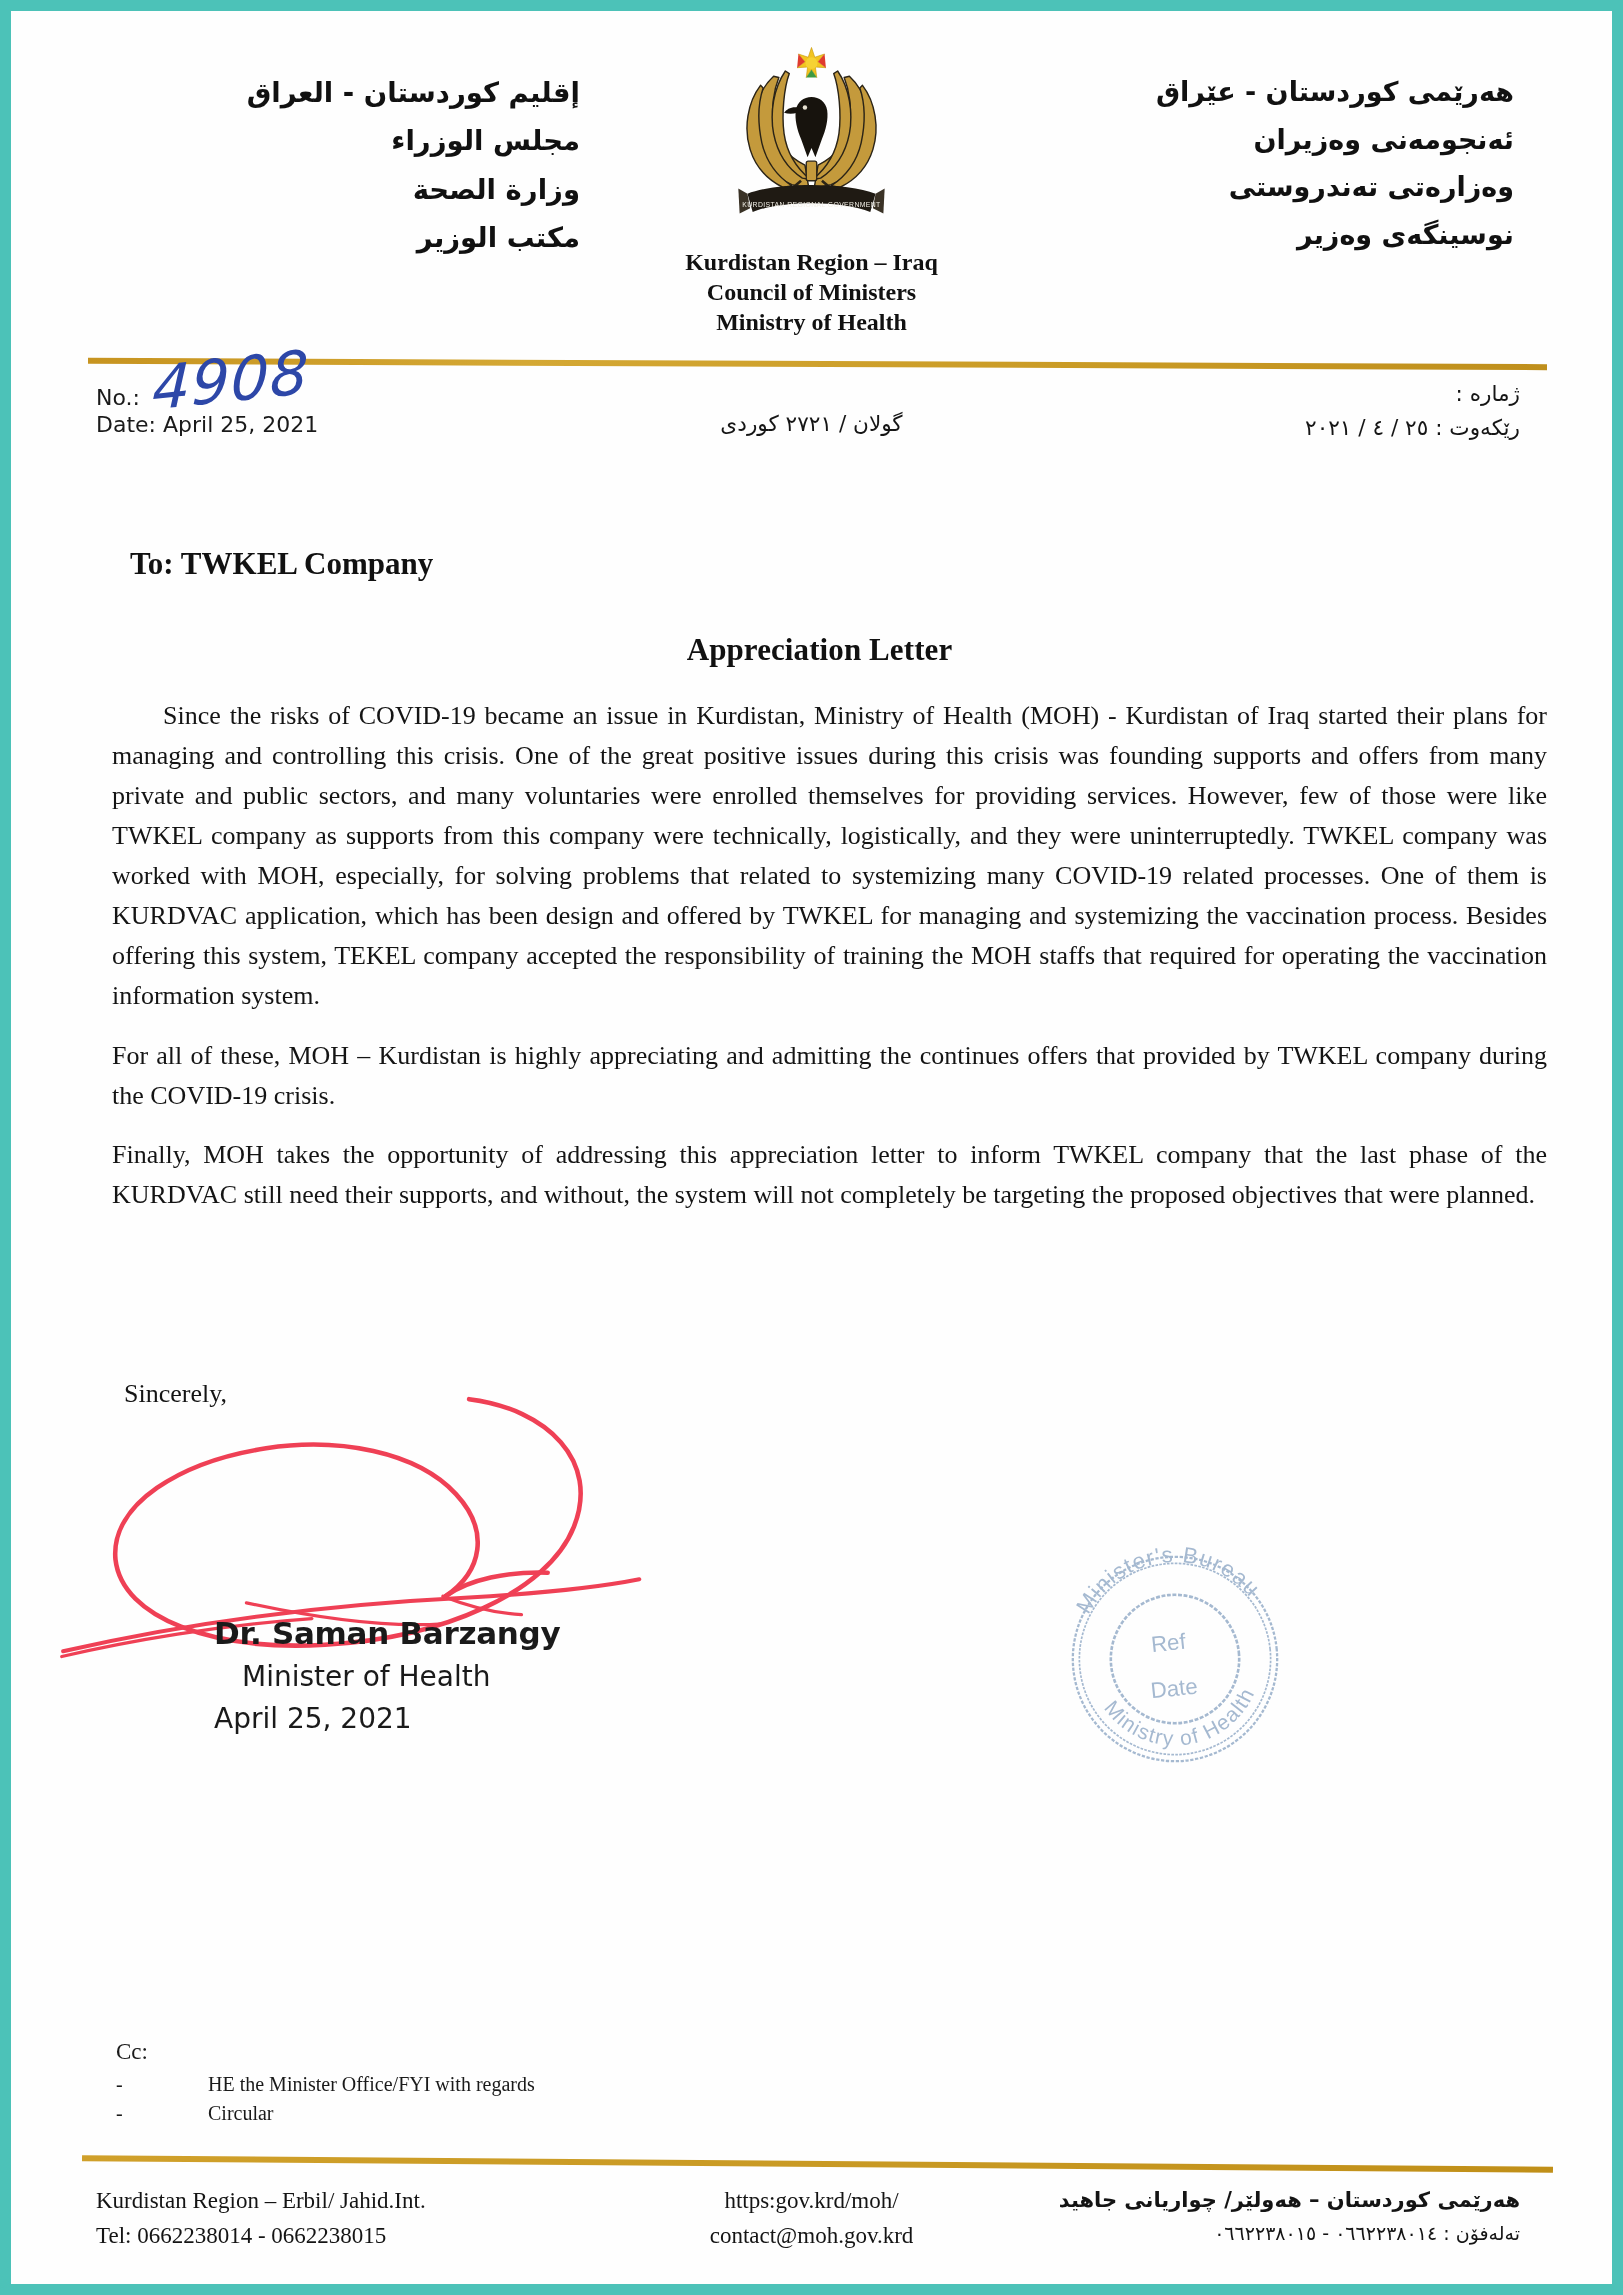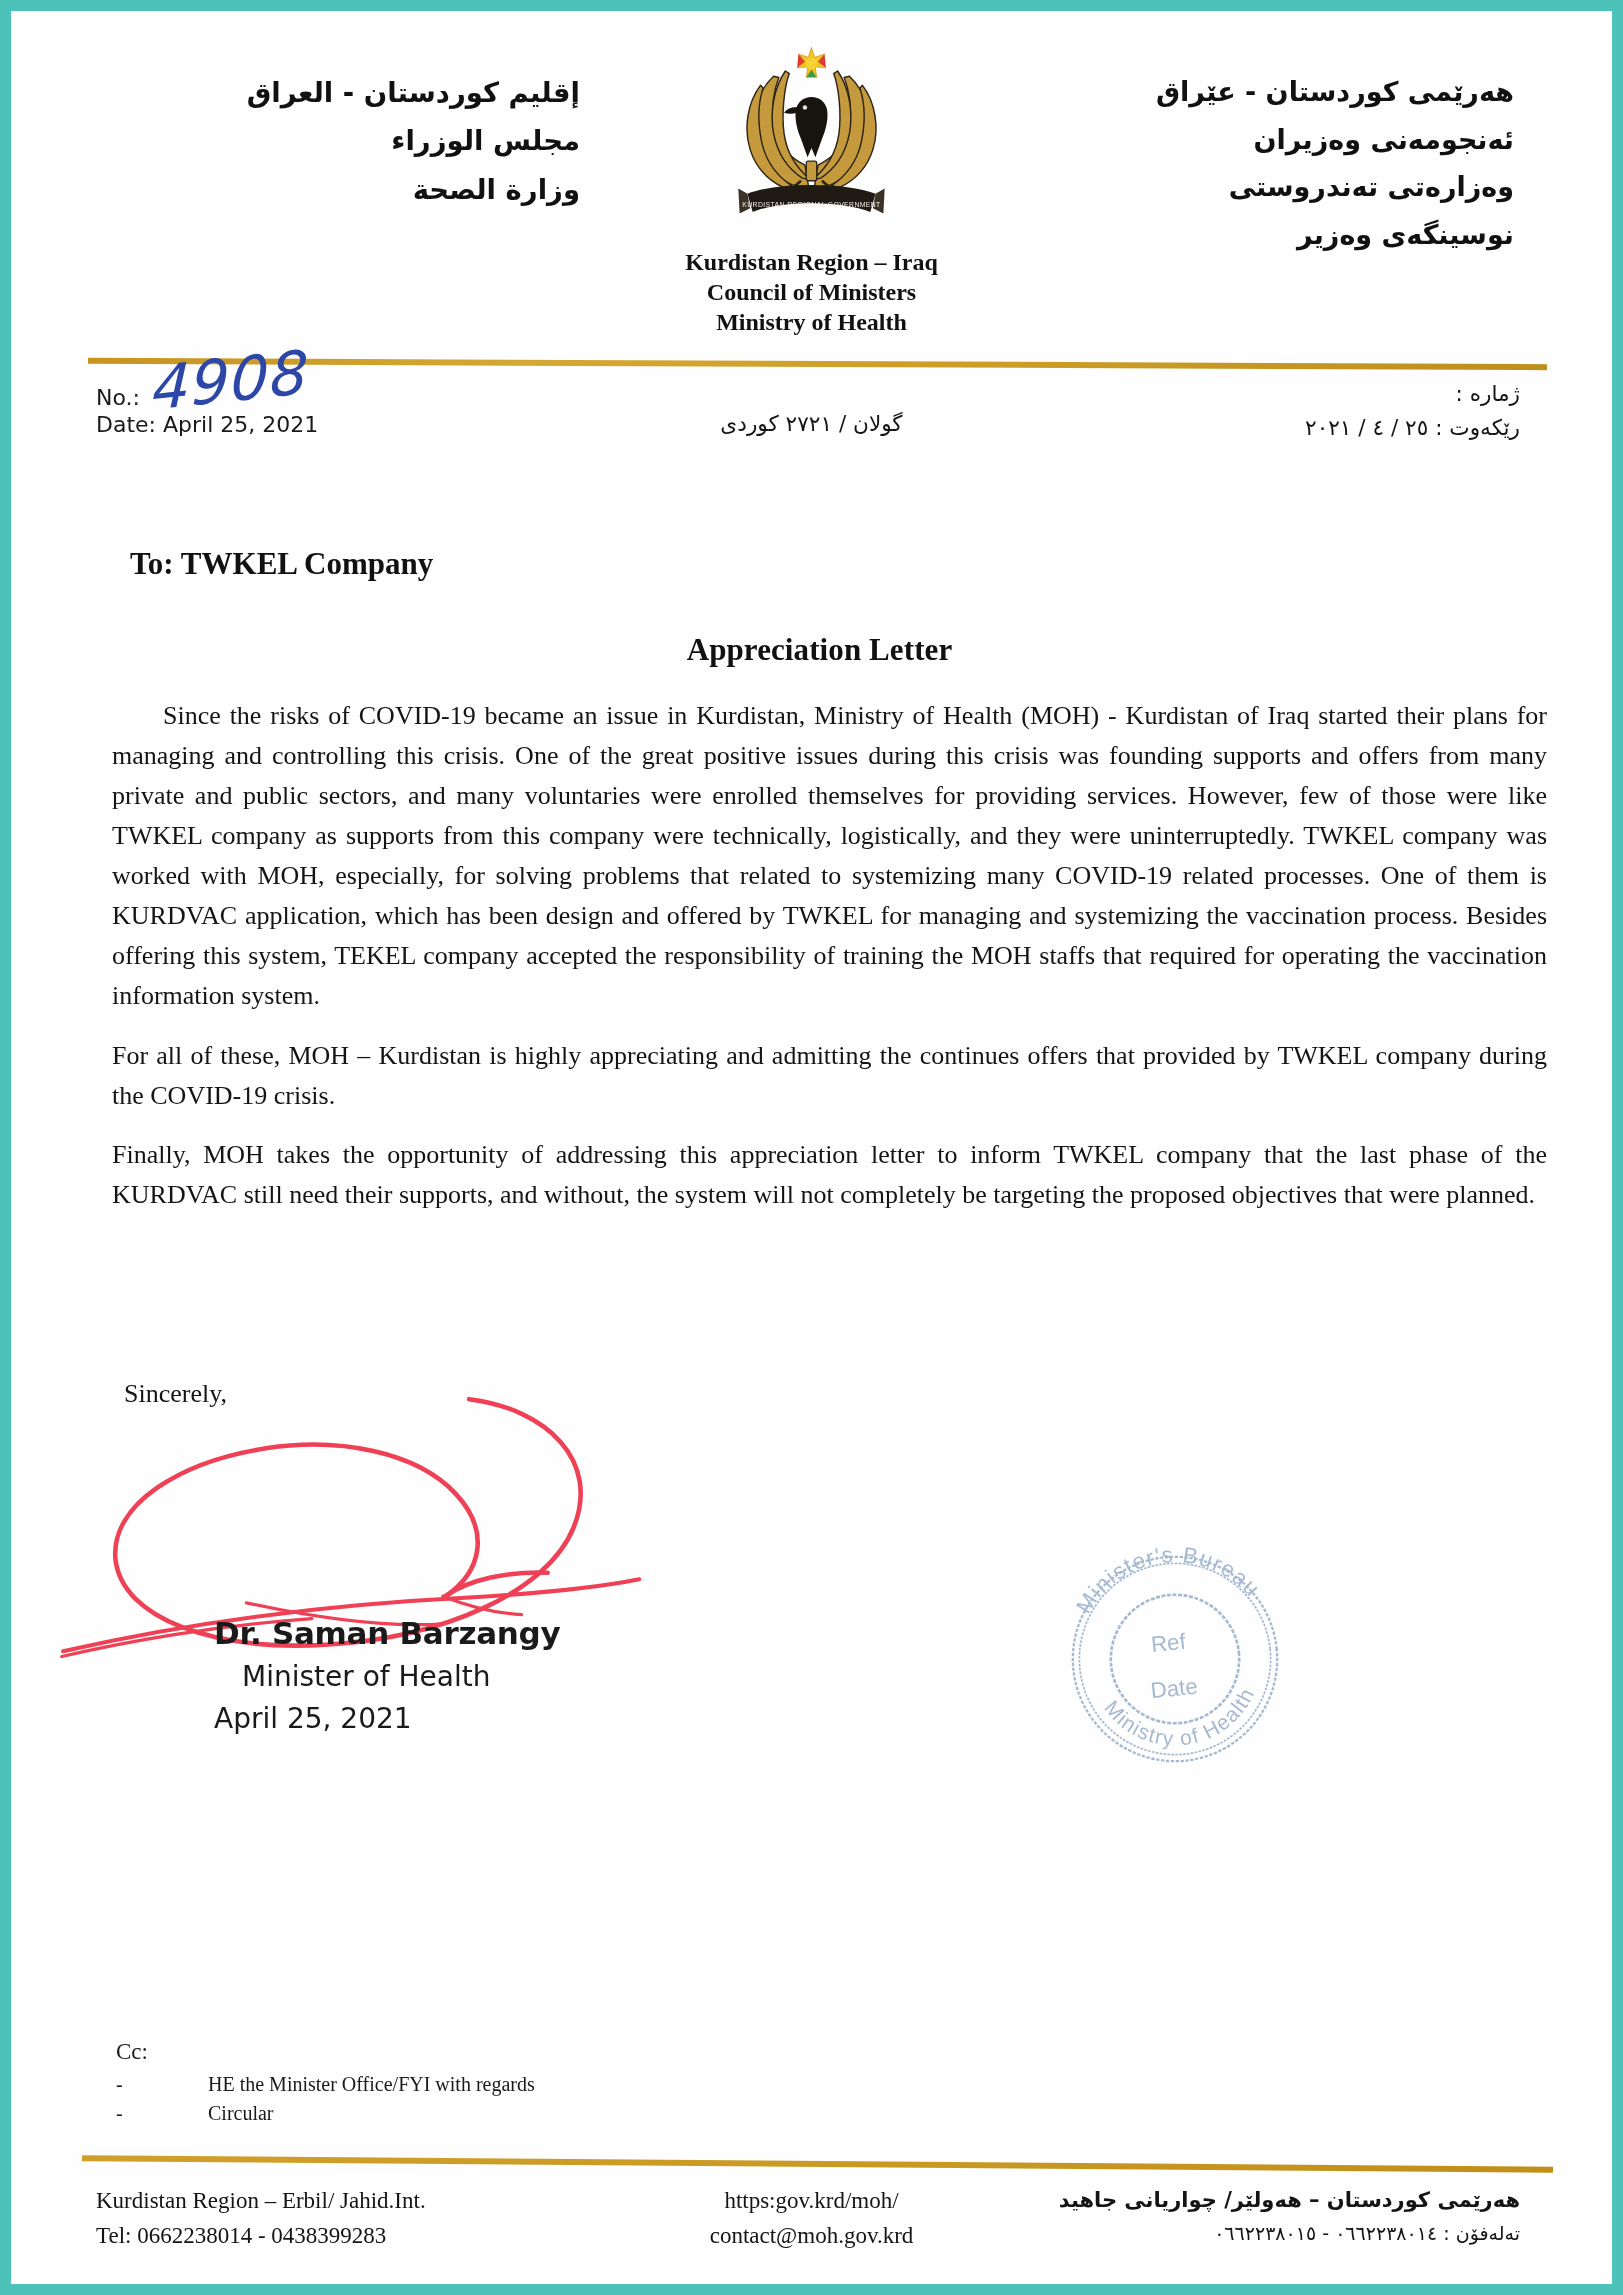--- a/index.html
+++ b/index.html
@@ -261,20 +261,21 @@
 
 <div class="page">
  <div class="inner">
 
   <div class="header">
 
     <div class="hdr-ar">
       <div>إقليم كوردستان - العراق</div>
       <div>مجلس الوزراء</div>
       <div>وزارة الصحة</div>
+      <div>مكتب الوزير</div>
     </div>
 
     <div class="emblem-col">
       <svg class="emblem" viewBox="0 0 300 300">
 
         <g transform="translate(150,38)">
           <path d="M0,-22 L5,-7 L20,-12 L10,0 L22,9 L6,8 L8,24 L0,12 L-8,24 L-6,8 L-22,9 L-10,0 L-20,-12 L-5,-7 Z" fill="#f2c420" stroke="#c79a10" stroke-width="1"></path>
           <path d="M-20,-12 L-10,0 L-22,9 Z" fill="#e03b2e"></path>
           <path d="M20,-12 L10,0 L22,9 Z" fill="#e03b2e"></path>
           <path d="M-8,24 L0,12 L8,24 Z" fill="#3d9a42"></path>
@@ -397,21 +398,21 @@
       <span class="cc-dash">-</span>
       <span>Circular</span>
     </div>
   </div>
 
   <div class="gold-rule-bottom"></div>
 
   <div class="footer">
     <div class="f-left">
       <div>Kurdistan Region – Erbil/ Jahid.Int.</div>
-      <div>Tel: 0662238014 - 0438399283</div>
+      <div>Tel: 0662238014 - 0662238015</div>
     </div>
     <div class="f-center">
       <div>https:gov.krd/moh/</div>
       <div>contact@moh.gov.krd</div>
     </div>
     <div class="f-right">
       <div>هەرێمی کوردستان – هەولێر/ چواریانی جاهید</div>
       <div class="tel">تەلەفۆن : ٠٦٦٢٢٣٨٠١٤ - ٠٦٦٢٢٣٨٠١٥</div>
     </div>
   </div>

